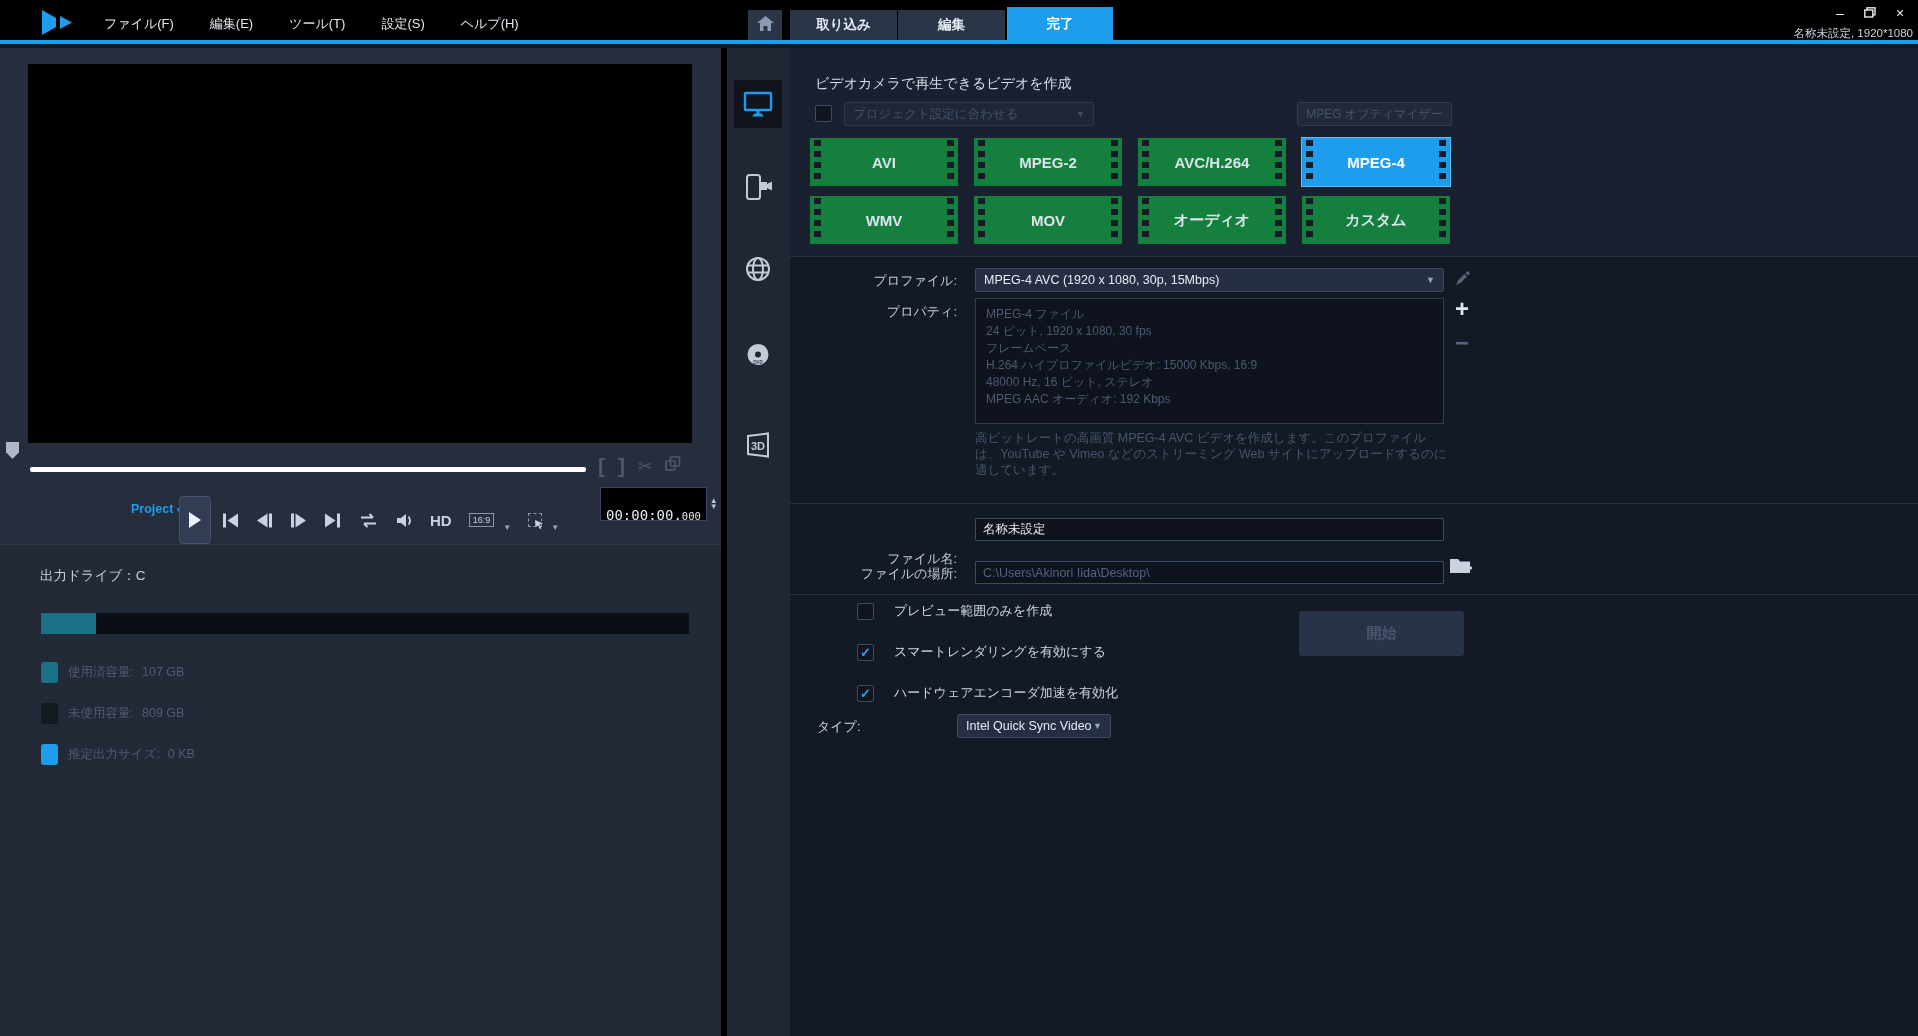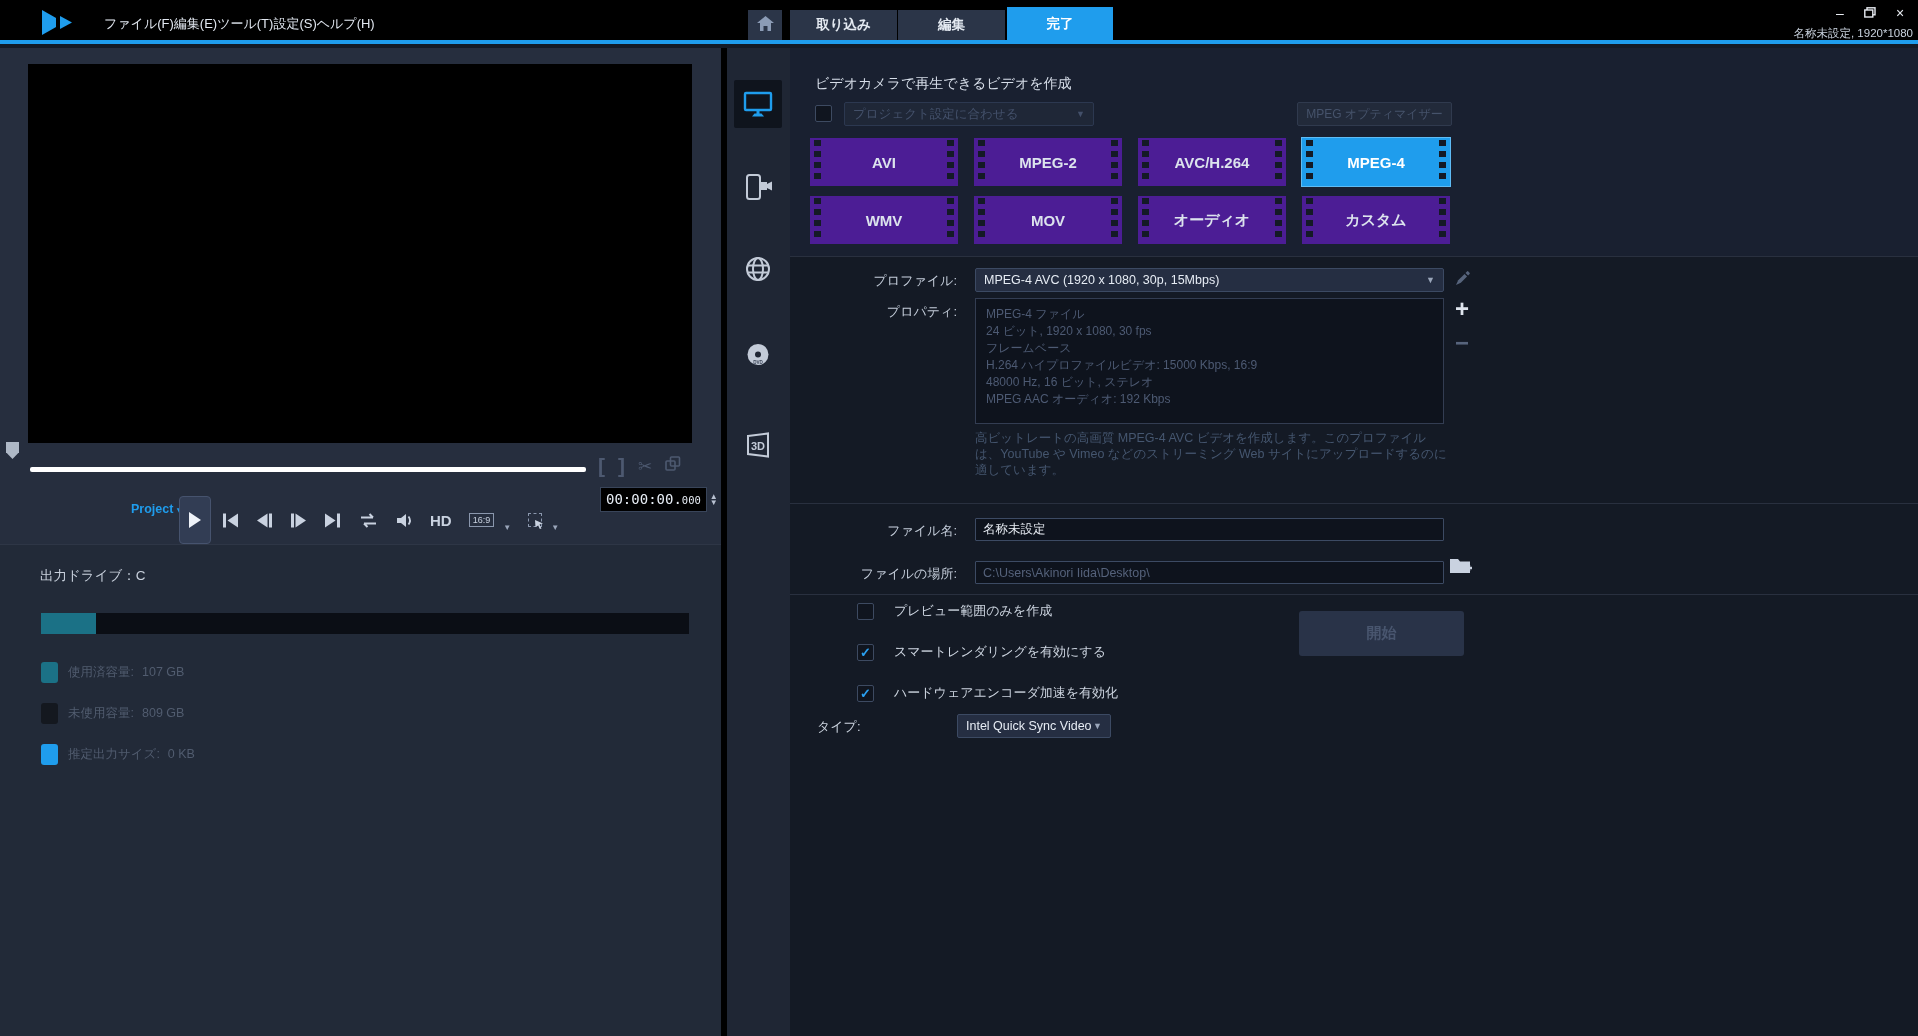--- a/index.html
+++ b/index.html
@@ -5,21 +5,21 @@
   * { margin:0; padding:0; box-sizing:border-box; }
   html,body { background:#000; }
   body { font-family:"Liberation Sans", sans-serif; }
   .app { position:relative; width:1918px; height:1036px; background:#141a25; overflow:hidden;
          font-family:"Liberation Sans", sans-serif; }
 
   
   .titlebar { position:absolute; left:0; top:0; width:100%; height:44px; background:#000;
               border-bottom:4px solid #1f9ded; z-index:5; }
   .logo { position:absolute; left:40px; top:9px; }
-  .menubar { position:absolute; left:104px; top:0; height:48px; display:flex; 
+  .menubar { position:absolute; left:104px; top:0; height:48px; display:flex; gap:36px;
              align-items:center; color:#e2e8f1; font-size:13px; }
   .menubar span { cursor:default; }
   .tab { position:absolute; bottom:0; height:30px; background:#2b3548; color:#e3e9f1;
          font-size:13.5px; font-weight:bold; display:flex; align-items:center; justify-content:center; }
   .tab.home { left:748px; width:34px; }
   .tab.t-capture { left:790px; width:107px; }
   .tab.t-edit { left:898px; width:107px; }
   .tab.t-share { left:1007px; width:106px; height:33px; background:#1f9ded; color:#fff; }
   .win-controls { position:absolute; right:10px; top:5px; display:flex; gap:14px; align-items:center; }
   .win-btn { color:#e8ecf2; font-size:14px; line-height:16px; width:16px; text-align:center; cursor:default; }
@@ -29,21 +29,21 @@
   .left-panel { position:absolute; left:0; top:48px; width:721px; bottom:0; background:#262e3e; }
   .preview-black { position:absolute; left:28px; top:16px; width:664px; height:379px; background:#000; }
   .scrub-pin { position:absolute; left:6px; top:394px; width:13px; height:17px; background:#aeb8c6;
                clip-path:polygon(0 0,100% 0,100% 60%,50% 100%,0 60%); }
   .scrub-line { position:absolute; left:30px; top:419px; width:556px; height:5px; background:#fff; border-radius:2px; }
   .mark-icons { position:absolute; left:598px; top:406px; display:flex; gap:13px; align-items:center;
                 color:#4d5970; }
   .mark-icons .bkt { font-size:21px; font-weight:bold; }
   .mark-icons .scis { font-size:17px; }
   .timecode { position:absolute; left:600px; top:439px; display:flex; align-items:center; }
-  .tc-box { background:#000; border:1px solid #39455a; height:25px; padding:0 5px; display:flex;
+  .tc-box { background:#000; border:1px solid #39455a; height:25px; padding:16px 5px; display:flex;
             align-items:baseline; color:#e8eef6; font-family:"DejaVu Sans Mono", monospace; }
   .tc-main { font-size:14px; line-height:23px; }
   .tc-ms { font-size:10.5px; }
   .tc-spin { display:flex; flex-direction:column; margin-left:3px; color:#b9c2d2; font-size:8px; line-height:6px; }
   .project-label { position:absolute; left:131px; top:454px; color:#1f9ded; font-size:12.5px; font-weight:bold; }
   .project-label .dd { font-size:9px; }
   .play-btn { position:absolute; left:179px; top:448px; width:32px; height:48px; background:#323d54;
               border:1px solid #46536e; border-radius:4px; display:flex; align-items:center; justify-content:center; }
   .transport { position:absolute; left:222px; top:458px; height:28px; display:flex; gap:17px; align-items:center;
                color:#c9d2e0; }
@@ -84,21 +84,21 @@
             display:flex; align-items:center; padding:0 8px; justify-content:space-between; border-radius:2px; }
   .select .arr { font-size:9px; color:#9aa6ba; }
   .select.disabled { background:#1f2737; border-color:#2c3850; color:#43506a; }
   .select.disabled .arr { color:#43506a; }
   .match-select { position:absolute; left:54px; top:54px; width:250px; }
   .optimizer-btn { position:absolute; left:507px; top:54px; width:155px; height:24px; background:#222a3a;
                    border:1px solid #303a4e; color:#46536b; font-size:12px; display:flex; align-items:center;
                    justify-content:center; border-radius:2px; }
   .formats { position:absolute; left:20px; top:90px; display:grid; grid-template-columns:repeat(4,148px);
              grid-auto-rows:48px; column-gap:16px; row-gap:10px; }
-  .fmt { position:relative; background:#4c1d95; color:#dce3ed; font-size:15px; font-weight:bold;
+  .fmt { position:relative; background:#15803d; color:#dce3ed; font-size:15px; font-weight:bold;
          display:flex; align-items:center; justify-content:center; }
   .fmt::before, .fmt::after { content:""; position:absolute; top:2px; bottom:2px; width:7px;
          background:repeating-linear-gradient(to bottom,#141a26 0 6px,transparent 6px 11px); }
   .fmt::before { left:4px; } .fmt::after { right:4px; }
   .fmt.selected { background:#1f9ded; color:#fff; box-shadow:0 0 0 1px #5fbcf5; }
 
   .field-label { position:absolute; left:0; width:167px; text-align:right; color:#c3ccd9; font-size:13px; }
   .profile-select { position:absolute; left:185px; top:220px; width:469px; }
   .props-box { position:absolute; left:185px; top:250px; width:469px; height:126px; background:#0e131d;
                border:1px solid #333d52; padding:7px 10px; color:#4d5a73; font-size:12px; line-height:17px; }
@@ -354,21 +354,21 @@
       <div>48000 Hz, 16 ビット, ステレオ</div>
       <div>MPEG AAC オーディオ: 192 Kbps</div>
     </div>
     <span class="tool-icon plus-icon">+</span>
     <span class="tool-icon minus-icon">−</span>
 
     <div class="profile-desc">高ビットレートの高画質 MPEG-4 AVC ビデオを作成します。このプロファイルは、YouTube や Vimeo などのストリーミング Web サイトにアップロードするのに適しています。</div>
 
     <div class="sep" style="top:455px;"></div>
 
-    <div class="field-label" style="top:474px;padding-left:12px;">ファイル名:</div>
+    <div class="field-label" style="top:502px;padding-left:12px;">ファイル名:</div>
     <div class="input" style="top:470px;">名称未設定</div>
 
     <div class="field-label" style="top:517px;">ファイルの場所:</div>
     <div class="input dim" style="top:513px;">C:\Users\Akinori Iida\Desktop\</div>
     <span class="folder-btn">
       <svg width="24" height="20" viewBox="0 0 24 20">
         <path d="M1 3 H9 L11 5.5 H21 V17 H1 Z" fill="#c9d2e0"></path>
         <path d="M17 12 h6 M20 9 v6" stroke="#c9d2e0" stroke-width="2.4"></path>
       </svg>
     </span>

